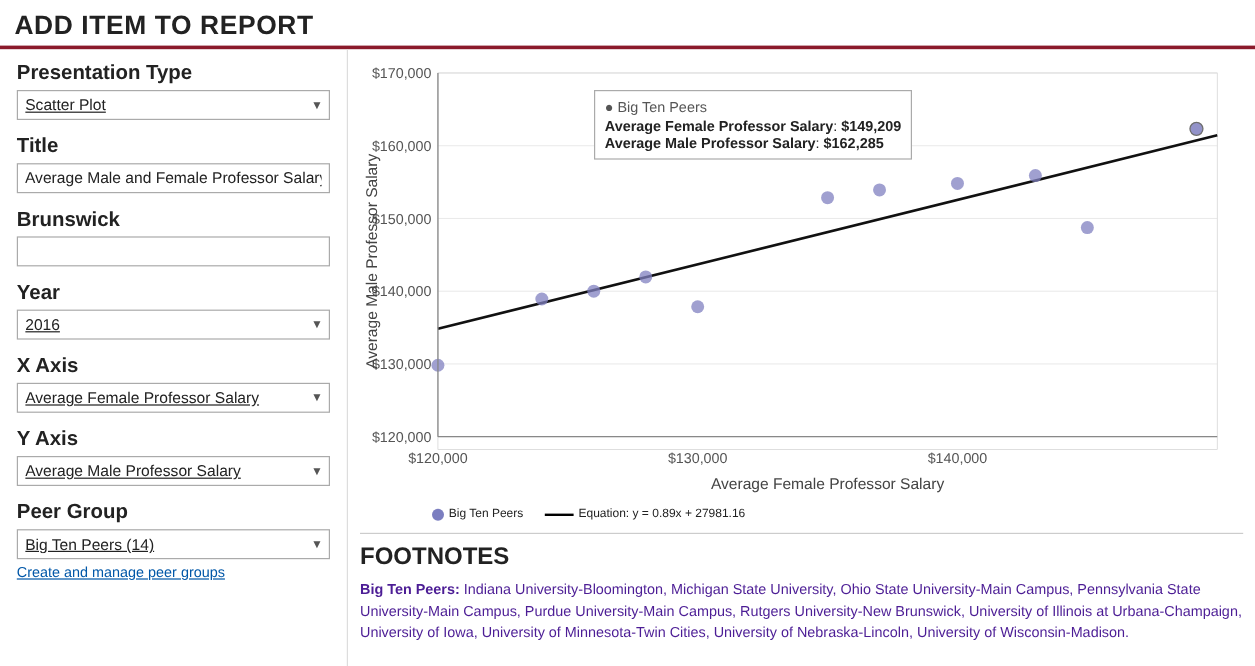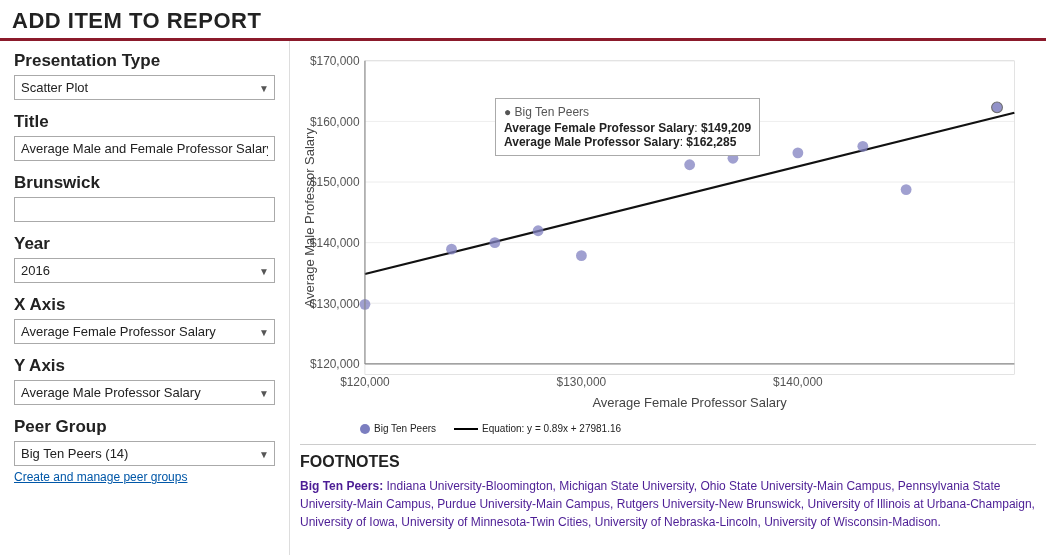--- a/index.html
+++ b/index.html
@@ -31,54 +31,54 @@
     .select-wrapper::after {
       content: '▼';
       position: absolute;
       right: 6px;
       top: 50%;
       transform: translateY(-50%);
       font-size: 10px;
       color: #555;
       pointer-events: none;
     }
-    .select-wrapper select { padding-right: 36px; cursor: pointer; }
+    .select-wrapper select { padding-right: 36px; cursor: pointer; text-decoration: underline; }
 
     .link-small { font-size: 12px; color: #0057a8; text-decoration: underline; cursor: pointer; margin-top: 4px; display: inline-block; }
 
     
     .right-panel { flex: 1; padding: 8px 10px; overflow-y: auto; }
 
     .chart-area { width: 100%; height: 370px; position: relative; }
 
     svg.scatter-chart { width: 100%; height: 100%; }
 
     .tooltip-box {
       position: absolute;
-      top: 49px;
+      top: 26px;
       left: 195px;
       background: #fff;
       border: 1px solid #aaa;
       padding: 6px 8px;
       font-size: 12px;
       pointer-events: none;
       z-index: 10;
       white-space: nowrap;
     }
     .tooltip-box .peer-label { font-size: 12px; color: #555; margin-bottom: 2px; }
     .tooltip-box .metric { font-size: 12px; }
     .tooltip-box .metric span { font-weight: bold; }
 
     .legend-area { display: flex; align-items: center; gap: 18px; margin-top: 4px; padding-left: 60px; font-size: 10px; }
     .legend-dot { width: 10px; height: 10px; border-radius: 50%; background: #7b7ec0; display: inline-block; margin-right: 4px; vertical-align: middle; }
     .legend-line { display: inline-block; width: 24px; height: 2px; background: #000; vertical-align: middle; margin-right: 4px; }
     .legend-item { display: flex; align-items: center; }
 
     .footnotes { margin-top: 10px; border-top: 1px solid #ccc; padding-top: 8px; }
-    .footnotes h2 { font-size: 16px; font-weight: bold; margin-bottom: 6px; color: #222; }
+    .footnotes h2 { font-size: 20px; font-weight: bold; margin-bottom: 6px; color: #222; }
     .footnotes p { font-size: 12px; line-height: 1.5; color: #4c1d95; }
     .footnotes p strong { font-weight: bold; }
 
     
     .left-panel::-webkit-scrollbar { width: 6px; }
     .left-panel::-webkit-scrollbar-thumb { background: #ccc; }
   </style>
 </head>
 <body>
 

